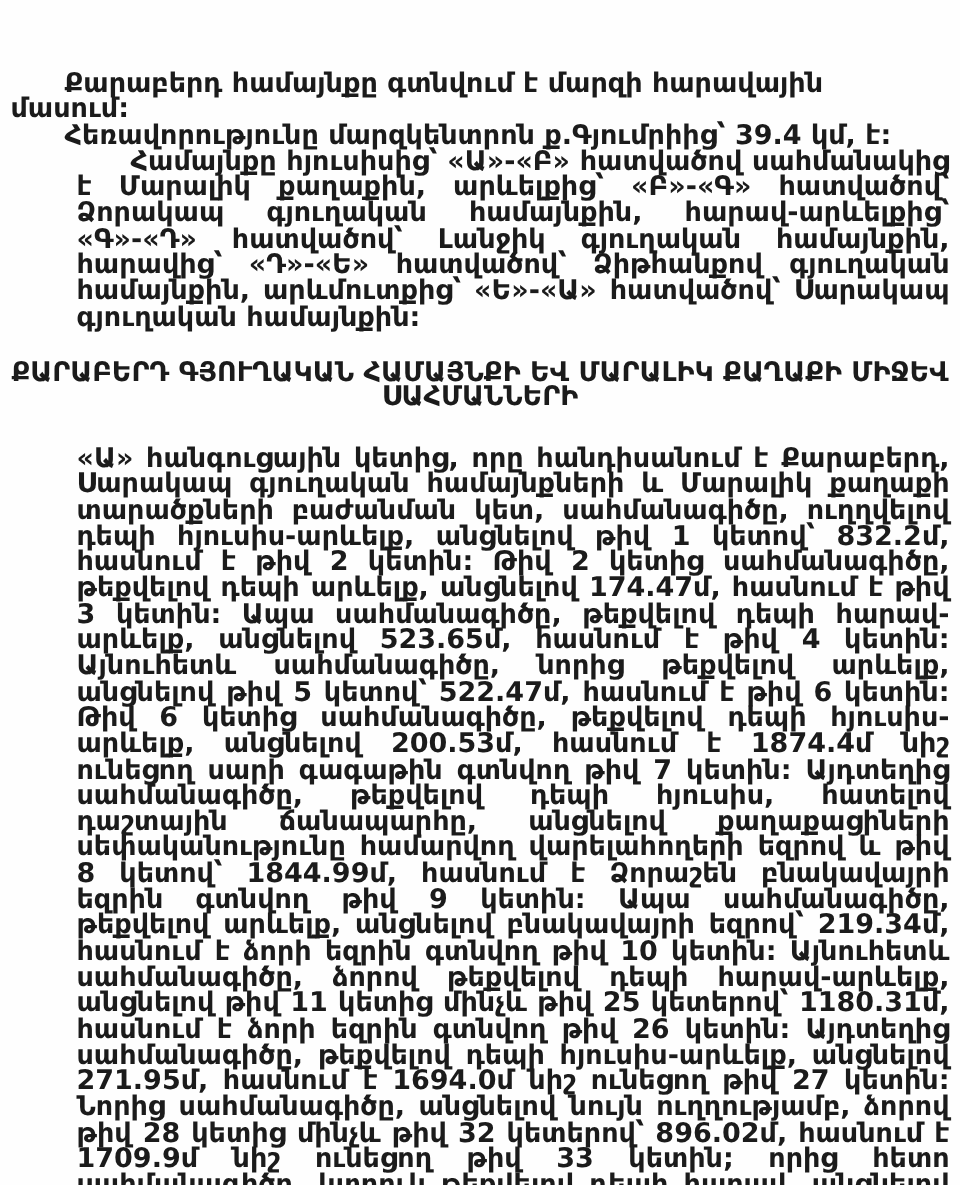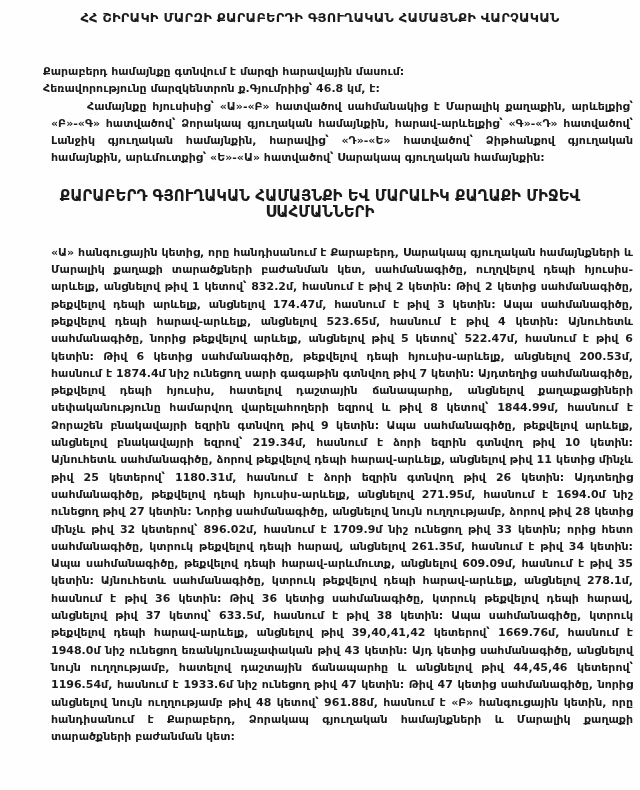--- a/index.html
+++ b/index.html
@@ -18,45 +18,44 @@
   }
   .doc-title {
     text-align: center;
     font-size: 13px;
     line-height: 16px;
     letter-spacing: 0.2px;
     margin: 0 0 37px 0;
   }
   .para {
     margin: 0;
-    font-size: 11px;
+    font-size: 18px;
     line-height: 17.3px;
     letter-spacing: 0px;
   }
   .indent { text-indent: 36px; }
   .justify { text-align: justify; margin-left: 44px; }
   .section-heading {
     text-align: center;
-    font-size: 15px;
+    font-size: 18px;
     line-height: 16.5px;
     margin: 21px 0 23px 0;
   }
 </style>
 </head>
 <body>
 
 <div class="page">
 
   <div class="doc-title">
-    <div>ՀՀ ՇԻՐԱԿԻ ՄԱՐԶԻ ՔԱՐԱԲԵՐԴԻ ԳՅՈՒՂԱԿԱՆ ՀԱՄԱՅՆՔԻ ՎԱՐՉԱԿԱՆ</div>
   </div>
 
   <p class="para indent">Քարաբերդ համայնքը գտնվում է մարզի հարավային մասում:</p>
 
-  <p class="para indent">Հեռավորությունը մարզկենտրոն ք.Գյումրիից՝ 46.8 կմ, է:</p>
+  <p class="para indent">Հեռավորությունը մարզկենտրոն ք.Գյումրիից՝ 39.4 կմ, է:</p>
 
   <p class="para indent justify">Համայնքը հյուսիսից՝ «Ա»-«Բ» հատվածով սահմանակից է Մարալիկ քաղաքին, արևելքից՝ «Բ»-«Գ» հատվածով՝ Ձորակապ գյուղական համայնքին, հարավ-արևելքից՝ «Գ»-«Դ» հատվածով՝ Լանջիկ գյուղական համայնքին, հարավից՝ «Դ»-«Ե» հատվածով՝ Ձիթհանքով գյուղական համայնքին, արևմուտքից՝ «Ե»-«Ա» հատվածով՝ Սարակապ գյուղական համայնքին:</p>
 
   <div class="section-heading">
     <div>ՔԱՐԱԲԵՐԴ ԳՅՈՒՂԱԿԱՆ ՀԱՄԱՅՆՔԻ ԵՎ ՄԱՐԱԼԻԿ ՔԱՂԱՔԻ ՄԻՋԵՎ ՍԱՀՄԱՆՆԵՐԻ</div>
   </div>
 
   <p class="para justify">«Ա» հանգուցային կետից, որը հանդիսանում է Քարաբերդ, Սարակապ գյուղական համայնքների և Մարալիկ քաղաքի տարածքների բաժանման կետ, սահմանագիծը, ուղղվելով դեպի հյուսիս-արևելք, անցնելով թիվ 1 կետով՝ 832.2մ, հասնում է թիվ 2 կետին: Թիվ 2 կետից սահմանագիծը, թեքվելով դեպի արևելք, անցնելով 174.47մ, հասնում է թիվ 3 կետին: Ապա սահմանագիծը, թեքվելով դեպի հարավ-արևելք, անցնելով 523.65մ, հասնում է թիվ 4 կետին: Այնուհետև սահմանագիծը, նորից թեքվելով արևելք, անցնելով թիվ 5 կետով՝ 522.47մ, հասնում է թիվ 6 կետին: Թիվ 6 կետից սահմանագիծը, թեքվելով դեպի հյուսիս-արևելք, անցնելով 200.53մ, հասնում է 1874.4մ նիշ ունեցող սարի գագաթին գտնվող թիվ 7 կետին: Այդտեղից սահմանագիծը, թեքվելով դեպի հյուսիս, հատելով դաշտային ճանապարհը, անցնելով քաղաքացիների սեփականությունը համարվող վարելահողերի եզրով և թիվ 8 կետով՝ 1844.99մ, հասնում է Ձորաշեն բնակավայրի եզրին գտնվող թիվ 9 կետին: Ապա սահմանագիծը, թեքվելով արևելք, անցնելով բնակավայրի եզրով՝ 219.34մ, հասնում է ձորի եզրին գտնվող թիվ 10 կետին: Այնուհետև սահմանագիծը, ձորով թեքվելով դեպի հարավ-արևելք, անցնելով թիվ 11 կետից մինչև թիվ 25 կետերով՝ 1180.31մ, հասնում է ձորի եզրին գտնվող թիվ 26 կետին: Այդտեղից սահմանագիծը, թեքվելով դեպի հյուսիս-արևելք, անցնելով 271.95մ, հասնում է 1694.0մ նիշ ունեցող թիվ 27 կետին: Նորից սահմանագիծը, անցնելով նույն ուղղությամբ, ձորով թիվ 28 կետից մինչև թիվ 32 կետերով՝ 896.02մ, հասնում է 1709.9մ նիշ ունեցող թիվ 33 կետին; որից հետո սահմանագիծը, կտրուկ թեքվելով դեպի հարավ, անցնելով 261.35մ, հասնում է թիվ 34 կետին: Ապա սահմանագիծը, թեքվելով դեպի հարավ-արևմուտք, անցնելով 609.09մ, հասնում է թիվ 35 կետին: Այնուհետև սահմանագիծը, կտրուկ թեքվելով դեպի հարավ-արևելք, անցնելով 278.1մ, հասնում է թիվ 36 կետին: Թիվ 36 կետից սահմանագիծը, կտրուկ թեքվելով դեպի հարավ, անցնելով թիվ 37 կետով՝ 633.5մ, հասնում է թիվ 38 կետին: Ապա սահմանագիծը, կտրուկ թեքվելով դեպի հարավ-արևելք, անցնելով թիվ 39,40,41,42 կետերով՝ 1669.76մ, հասնում է 1948.0մ նիշ ունեցող եռանկյունաչափական թիվ 43 կետին: Այդ կետից սահմանագիծը, անցնելով նույն ուղղությամբ, հատելով դաշտային ճանապարհը և անցնելով թիվ 44,45,46 կետերով՝ 1196.54մ, հասնում է 1933.6մ նիշ ունեցող թիվ 47 կետին: Թիվ 47 կետից սահմանագիծը, նորից անցնելով նույն ուղղությամբ թիվ 48 կետով՝ 961.88մ, հասնում է «Բ» հանգուցային կետին, որը հանդիսանում է Քարաբերդ, Ձորակապ գյուղական համայնքների և Մարալիկ քաղաքի տարածքների բաժանման կետ:</p>
 
 </div>

